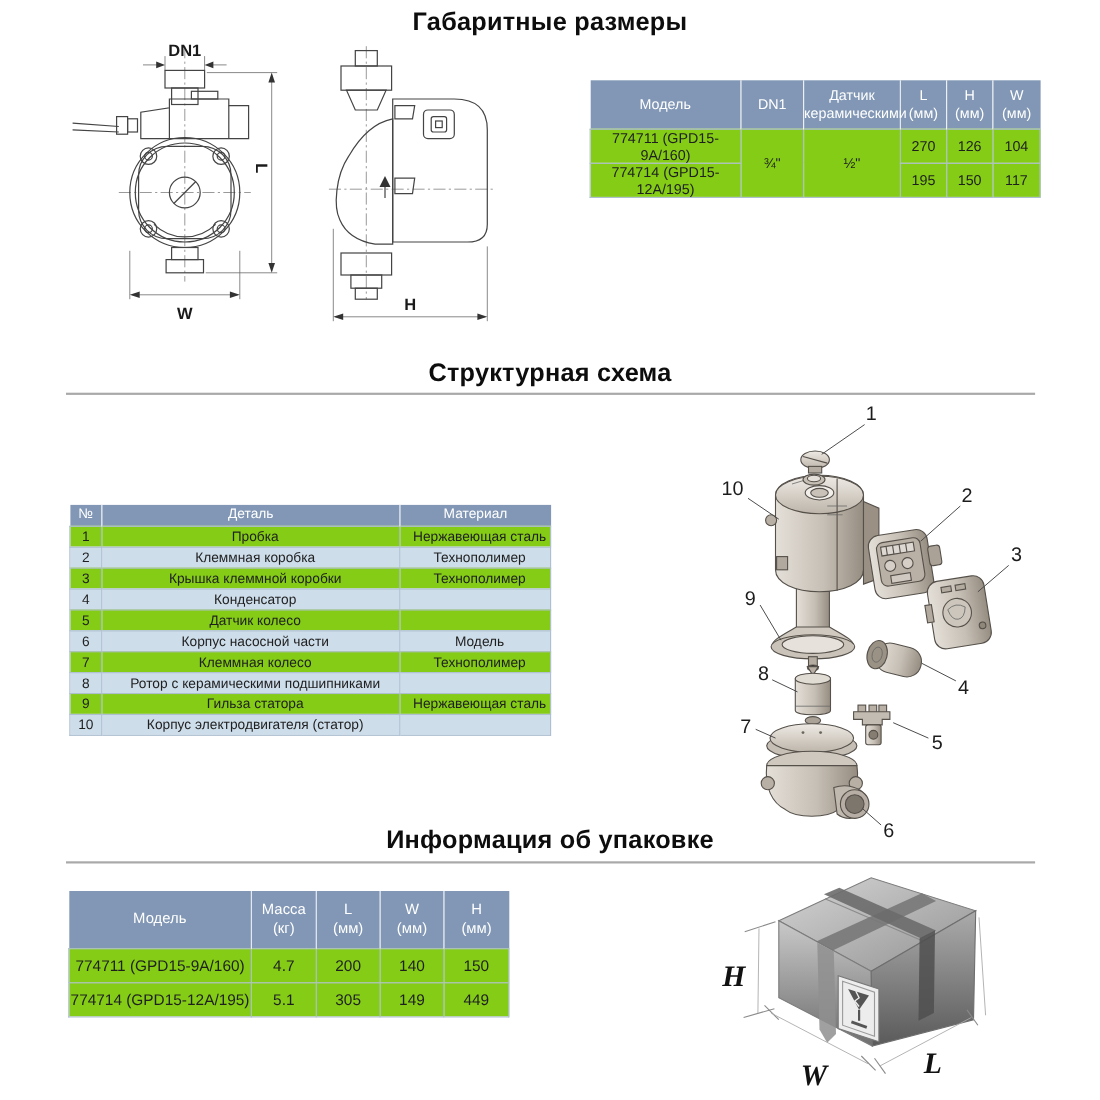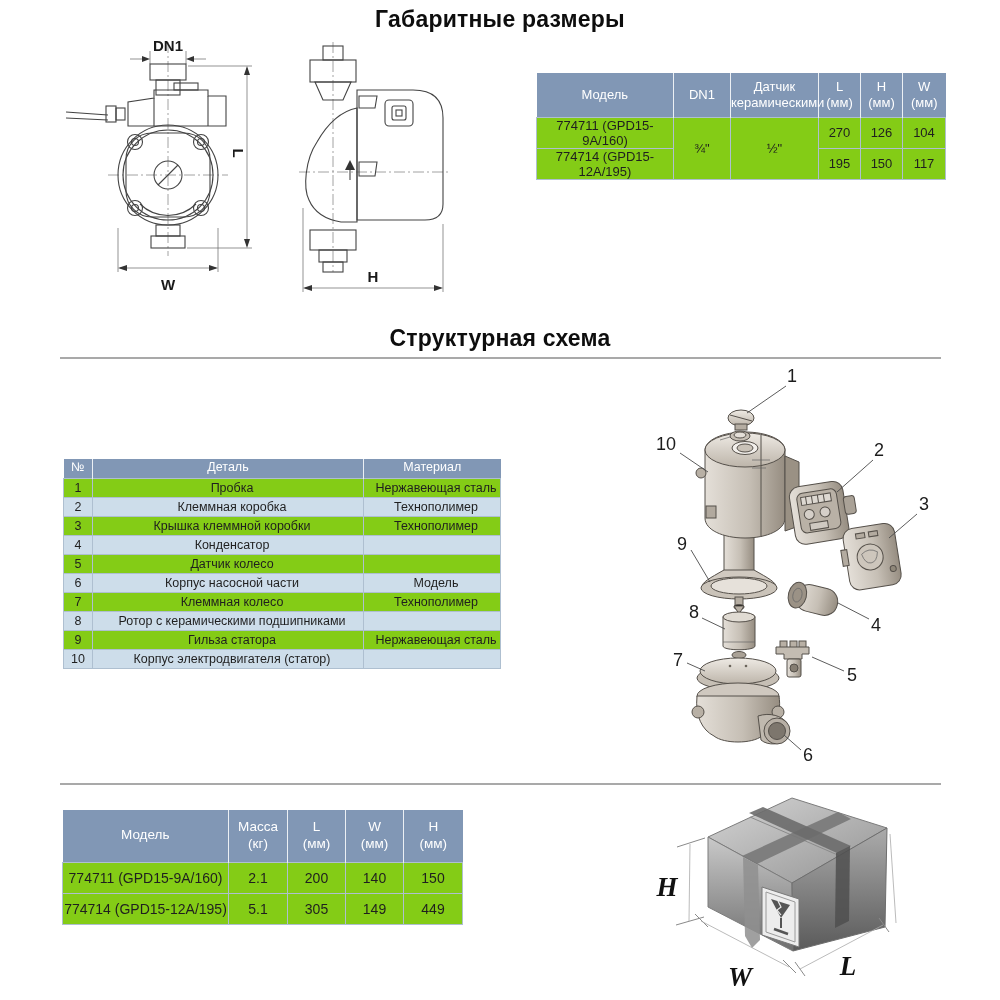--- a/index.html
+++ b/index.html
@@ -379,20 +379,21 @@
       <text class="num" x="236" y="271" text-anchor="middle">4</text>
       <text class="num" x="212" y="321" text-anchor="middle">5</text>
       <text class="num" x="168" y="401" text-anchor="middle">6</text>
       <text class="num" x="38" y="306" text-anchor="middle">7</text>
       <text class="num" x="54" y="258" text-anchor="middle">8</text>
       <text class="num" x="42" y="190" text-anchor="middle">9</text>
       <text class="num" x="26" y="90" text-anchor="middle">10</text>
     </g>
   </svg>
 
+  <div class="sec-title t3">Информация об упаковке</div>
   <div class="rule r2"></div>
 
   <table class="spec pack">
     <colgroup>
         <col style="width:166px">
         <col style="width:59px">
         <col style="width:58px">
               <col style="width:58px">
         <col style="width:59px">
       </colgroup>
@@ -401,21 +402,21 @@
         <th>Модель</th>
         <th><span>Масса</span><br><span>(кг)</span></th>
         <th><span>L</span><br><span>(мм)</span></th>
         <th><span>W</span><br><span>(мм)</span></th>
         <th><span>H</span><br><span>(мм)</span></th>
       </tr>
     </thead>
     <tbody>
       <tr>
         <td>774711 (GPD15-9A/160)</td>
-        <td>2.1</td>
+        <td>4.7</td>
         <td>200</td>
         <td>140</td>
         <td>150</td>
       </tr>
       <tr>
         <td>774714 (GPD15-12A/195)</td>
         <td>5.1</td>
         <td>305</td>
         <td>149</td>
         <td>449</td>

